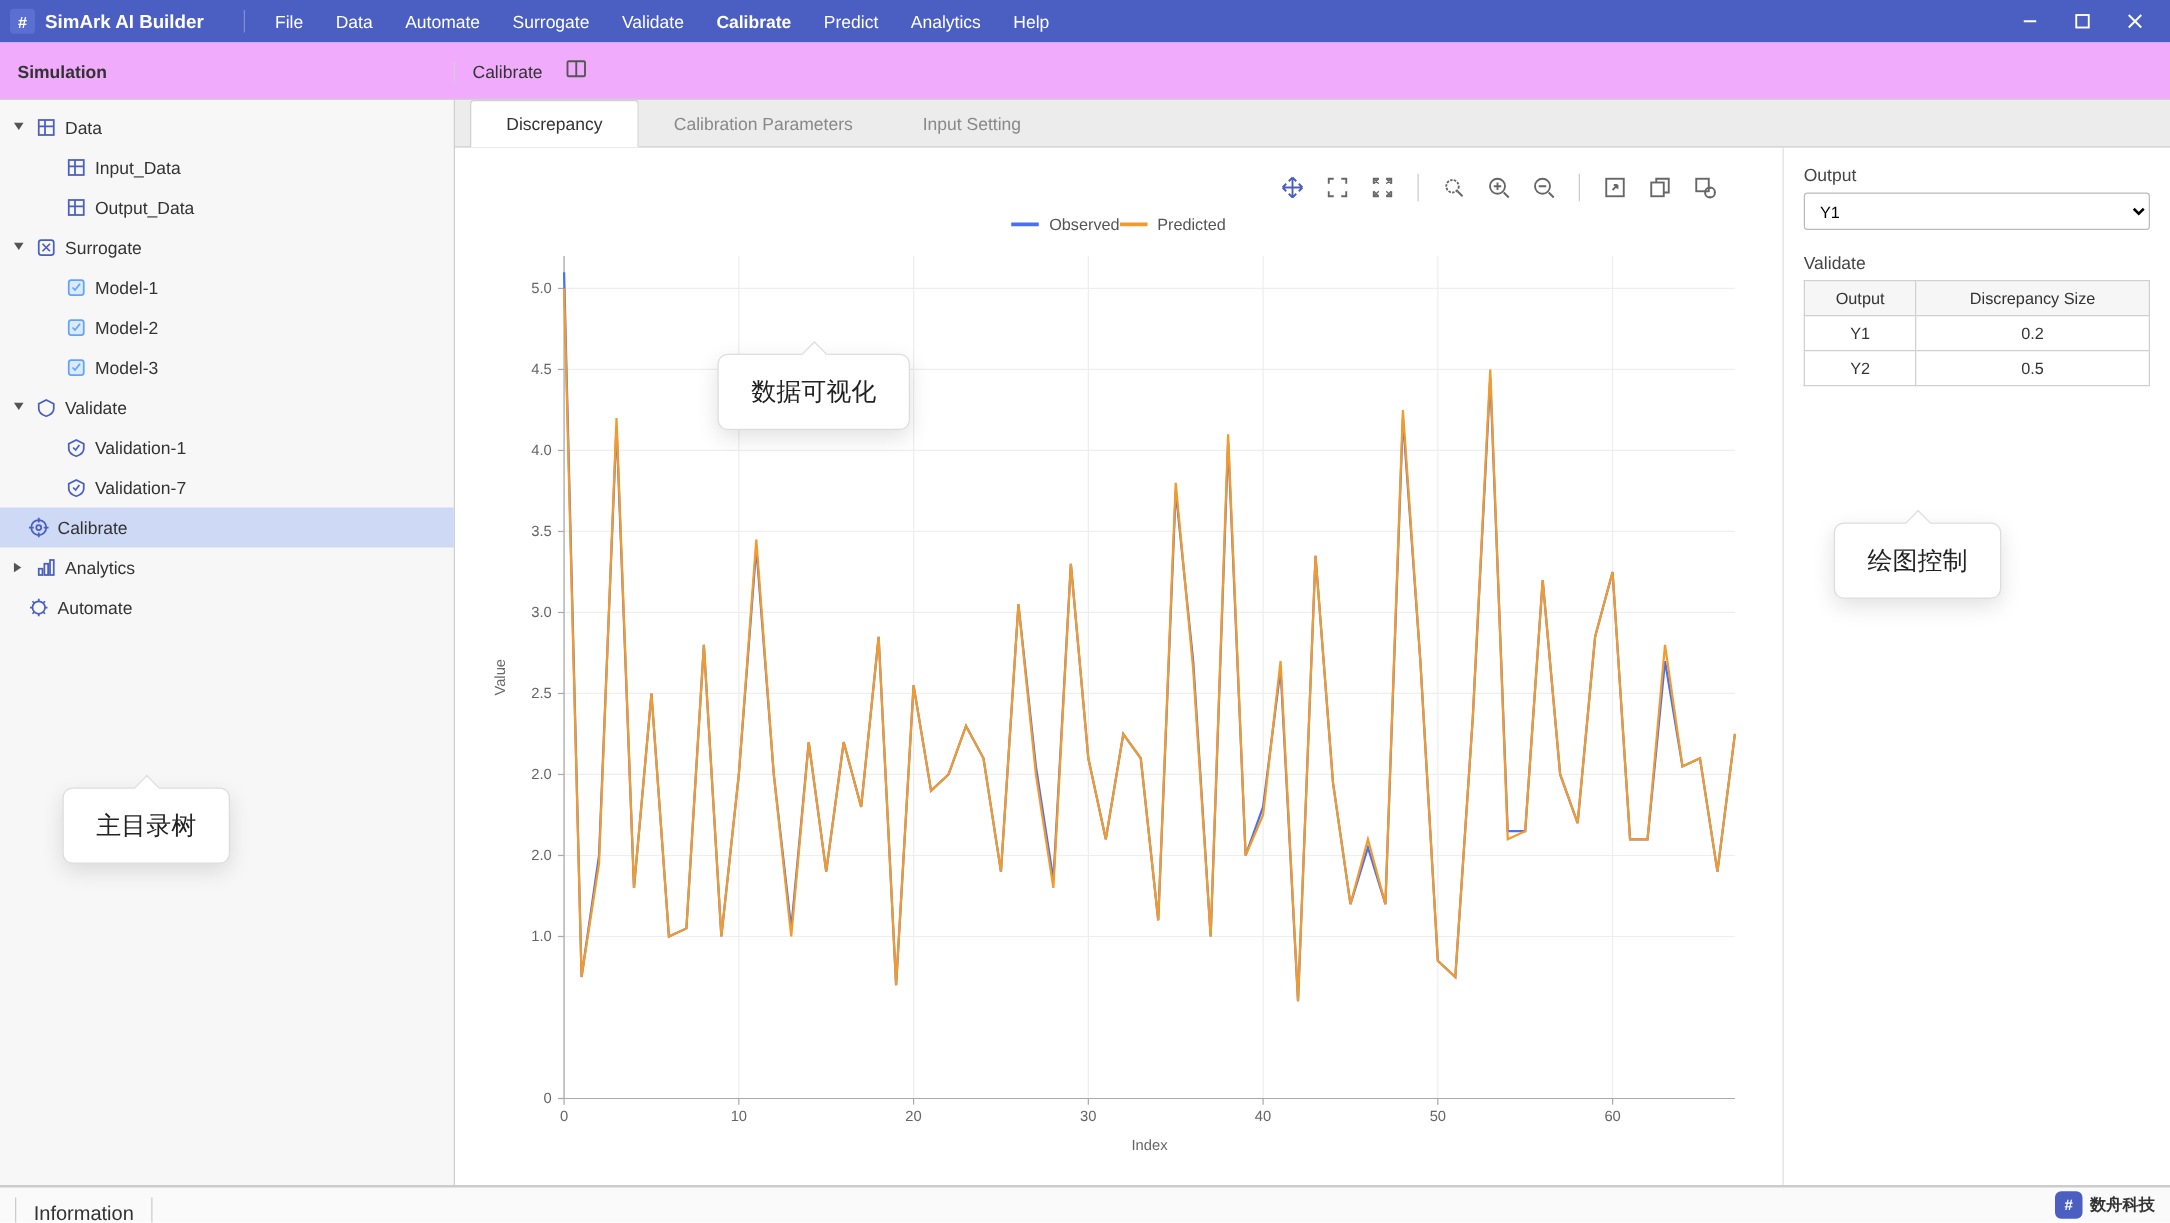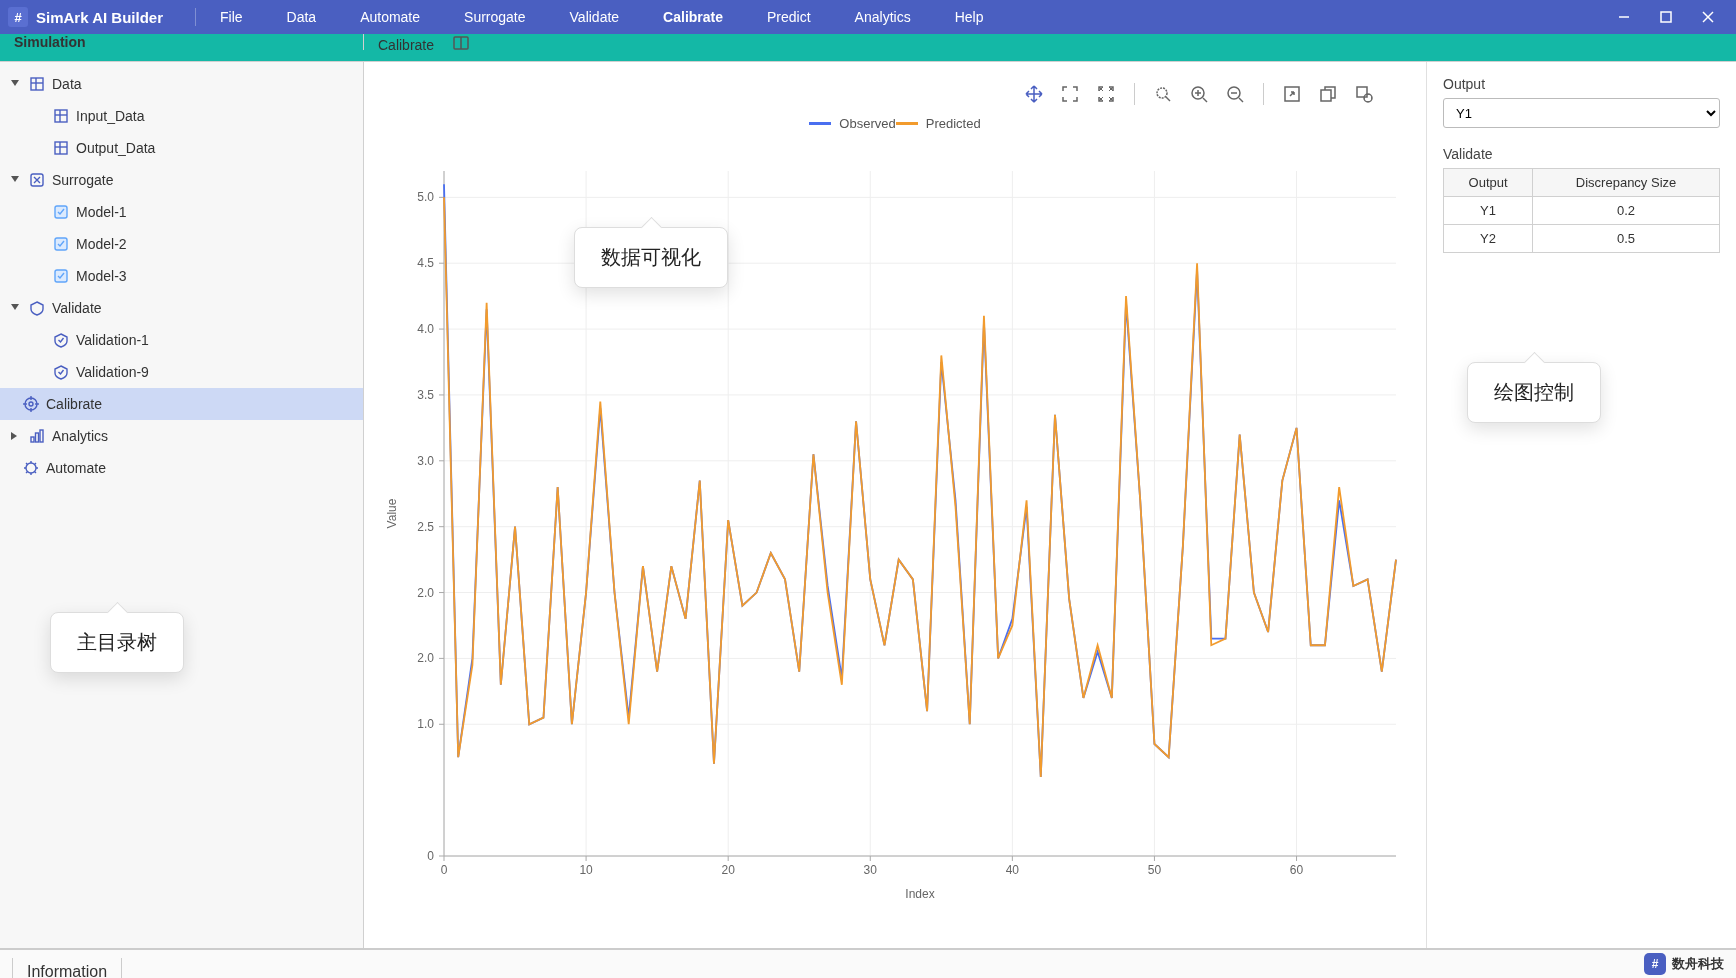--- a/index.html
+++ b/index.html
@@ -25,42 +25,42 @@
 .titlebar .logo {
   width: 20px; height: 20px;
   background: #5a6fd1;
   border-radius: 3px;
   display: flex; align-items: center; justify-content: center;
   font-size: 13px; font-weight: bold;
   margin-right: 8px;
 }
 .titlebar .title { font-weight: 600; font-size: 15px; margin-right: 20px; }
 .titlebar .divider { width: 1px; height: 18px; background: rgba(255,255,255,0.3); margin: 0 12px; }
-.titlebar .menu { display: flex; gap: 20px; }
+.titlebar .menu { display: flex; gap: 2px; }
 .titlebar .menu-item {
   padding: 6px 12px;
   cursor: pointer;
   border-radius: 2px;
   font-size: 14px;
 }
 .titlebar .menu-item.active { font-weight: 600; }
 .titlebar .spacer { flex: 1; }
 .titlebar .winctrl { display: flex; gap: 2px; }
 .titlebar .winbtn {
   width: 40px; height: 28px;
   display: flex; align-items: center; justify-content: center;
   cursor: pointer;
 }
 .titlebar .winbtn svg { stroke: #fff; fill: none; stroke-width: 1.5; }
 .subbar {
-  height: 28px;
-  background: #14b8a6;
+  height: 46px;
+  background: #f0abfc;
   border-bottom: 1px solid #d0d0d0;
   display: flex;
-  align-items: flex-start;
+  align-items: center;
 }
 .subbar .left {
   width: 364px;
   border-right: 1px solid #d0d0d0;
   display: flex; align-items: center;
   padding: 0 14px;
   font-weight: 600;
   font-size: 14px;
 }
 .subbar .right {
@@ -388,21 +388,21 @@
           </span>
         <span class="label">Validation-1</span>
       </li>
       <li class="node child">
         <span class="icon">
             <svg width="16" height="16">
               <path d="M8 2 L14 5 V9 C14 12 11 14 8 15 C5 14 2 12 2 9 V5 Z"></path>
               <path d="M5.5 8 L7.5 10 L10.5 6"></path>
             </svg>
           </span>
-        <span class="label">Validation-9</span>
+        <span class="label">Validation-7</span>
       </li>
       <li class="node selected" style="padding-left:22px">
         <span class="icon">
             <svg width="16" height="16">
               <circle cx="8" cy="8" r="6"></circle>
               <circle cx="8" cy="8" r="2"></circle>
               <line x1="8" y1="0" x2="8" y2="4"></line>
               <line x1="8" y1="12" x2="8" y2="16"></line>
               <line x1="0" y1="8" x2="4" y2="8"></line>
               <line x1="12" y1="8" x2="16" y2="8"></line>
@@ -432,20 +432,25 @@
               <path d="M8 3 V1 M8 15 V13 M3 8 H1 M15 8 H13 M4.5 4.5 L3 3 M11.5 11.5 L13 13 M11.5 4.5 L13 3 M4.5 11.5 L3 13"></path>
             </svg>
           </span>
         <span class="label">Automate</span>
       </li>
     </ul>
     <div class="callout top" style="left:50px; top:550px;">主目录树</div>
   </div>
 
   <div class="content">
+    <div class="tabs">
+      <div class="tab active">Discrepancy</div>
+      <div class="tab">Calibration Parameters</div>
+      <div class="tab">Input Setting</div>
+    </div>
     <div class="chartbody">
       <div class="chartarea">
         <div class="charttoolbar">
           <div class="tbtn accent">
               <svg width="20" height="20">
                 <path d="M10 2 L10 18 M2 10 L18 10 M10 2 L7 5 M10 2 L13 5 M10 18 L7 15 M10 18 L13 15 M2 10 L5 7 M2 10 L5 13 M18 10 L15 7 M18 10 L15 13"></path>
               </svg>
             </div>
           <div class="tbtn">
               <svg width="20" height="20">

